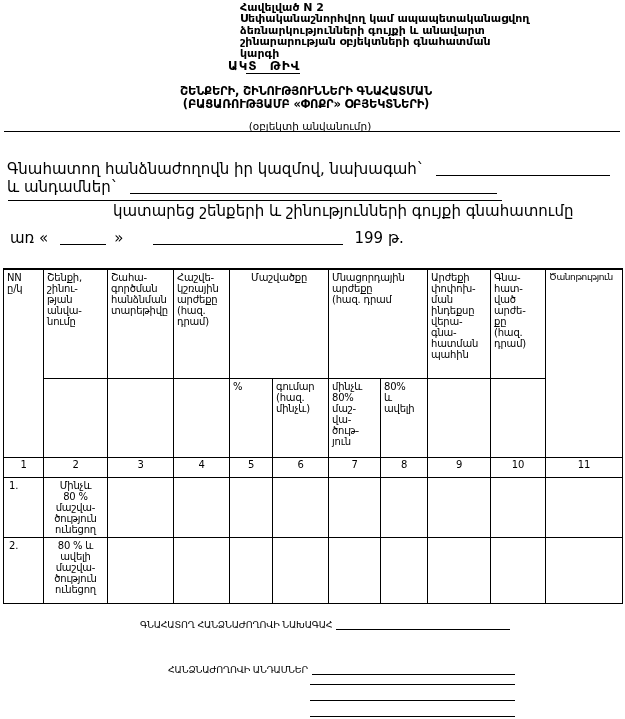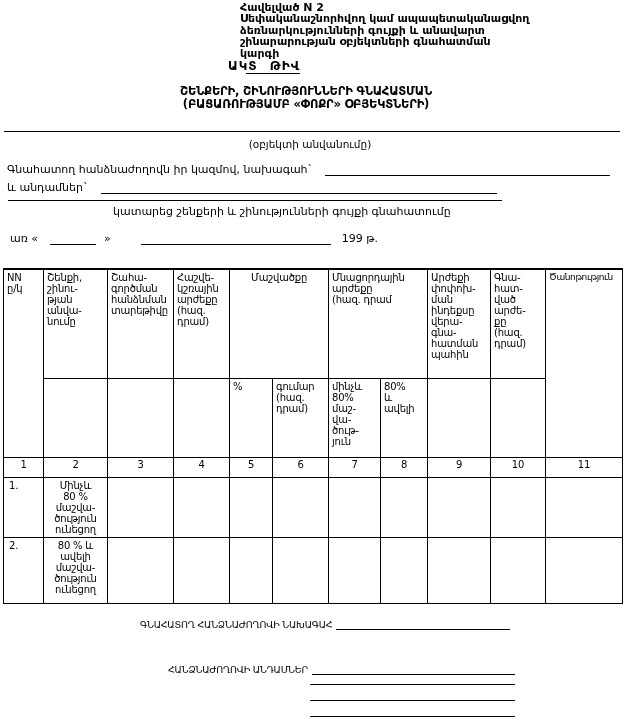--- a/index.html
+++ b/index.html
@@ -20,23 +20,23 @@
   .flexline { display: flex; align-items: flex-end; }
   .flexline .grow { flex: 1 1 auto; }
 
   .appendix { top: 2px; left: 240px; width: 385px; font-size: 11px; line-height: 11.4px; font-weight: bold; text-align: left; }
   .act-row { top: 59px; left: 228px; height: 14px; font-size: 12px; font-weight: bold; flex-direction: column; }
   .act-row .label { word-spacing: 7px; letter-spacing: 1px; }
   .act-row .u { width: 54px; height: 3px; margin-left: 3px; }
 
   .title-block { top: 85px; left: 0; width: 612px; font-size: 11.5px; line-height: 12.5px; font-weight: bold; text-align: center; letter-spacing: -0.2px; }
   .hr-top { top: 131px; left: 4px; width: 616px; }
-  .caption { top: 138px; left: 0; width: 620px; font-size: 10.5px; text-align: center; }
-
-  .bodytext { font-size: 11px; line-height: 13px; gap: 8px; }
+  .caption { top: 120px; left: 0; width: 620px; font-size: 10.5px; text-align: center; }
+
+  .bodytext { font-size: 15px; line-height: 13px; gap: 8px; }
   .commission { top: 161px; left: 7px; width: 603px; height: 15px; }
   .members { top: 179px; left: 7px; width: 490px; height: 15px; }
   .flexline .u { height: 3px; margin-left: 4px; }
   .hr-mid { top: 200px; left: 8px; width: 494px; }
   .performed { top: 205px; left: 113px; }
   .date-row { top: 230px; left: 10px; height: 15px; }
   .date-row .u1 { width: 46px; height: 3px; }
   .date-row .gap { display: inline-block; width: 10px; }
   .date-row .u2 { width: 190px; height: 3px; }
   .date-row .suffix { margin-left: 3px; }
@@ -171,21 +171,21 @@
 դրամ)</td>
       <td rowspan="2" class="nwrp">Ծանոթություն</td>
     </tr>
     <tr class="r-h2">
       <td></td>
       <td></td>
       <td></td>
       <td>%</td>
       <td class="pre">գումար
 (հազ.
-դրամ)</td>
+մինչև)</td>
       <td class="pre">մինչև
 80%
 մաշ-
 վա-
 ծութ-
 յուն</td>
       <td class="pre">80%
 և
 ավելի</td>
       <td></td>

